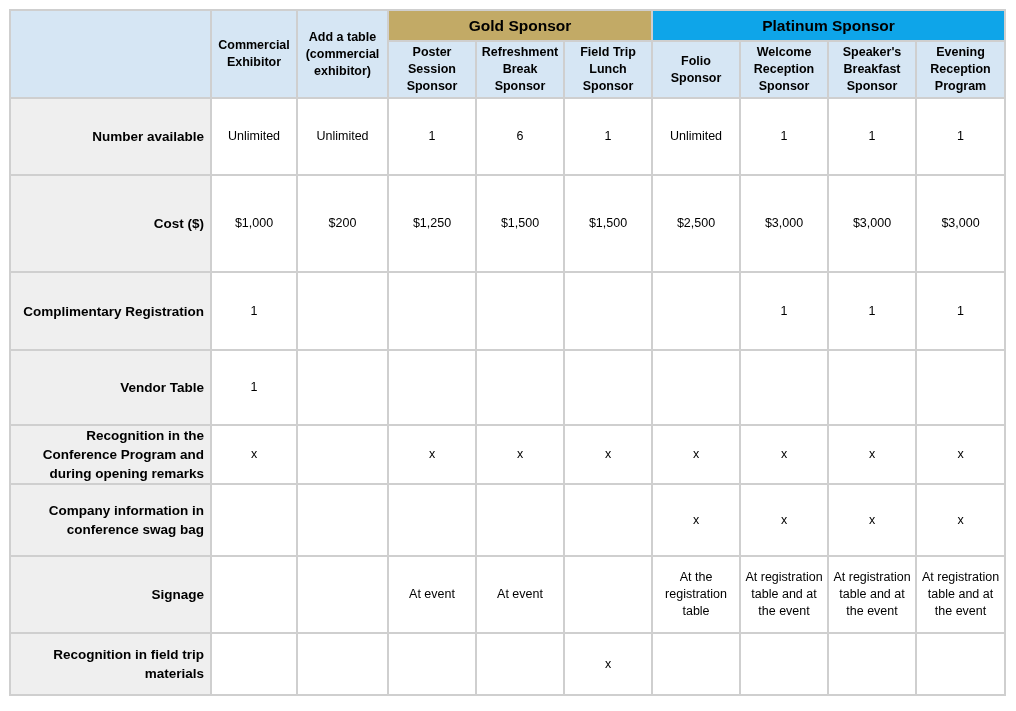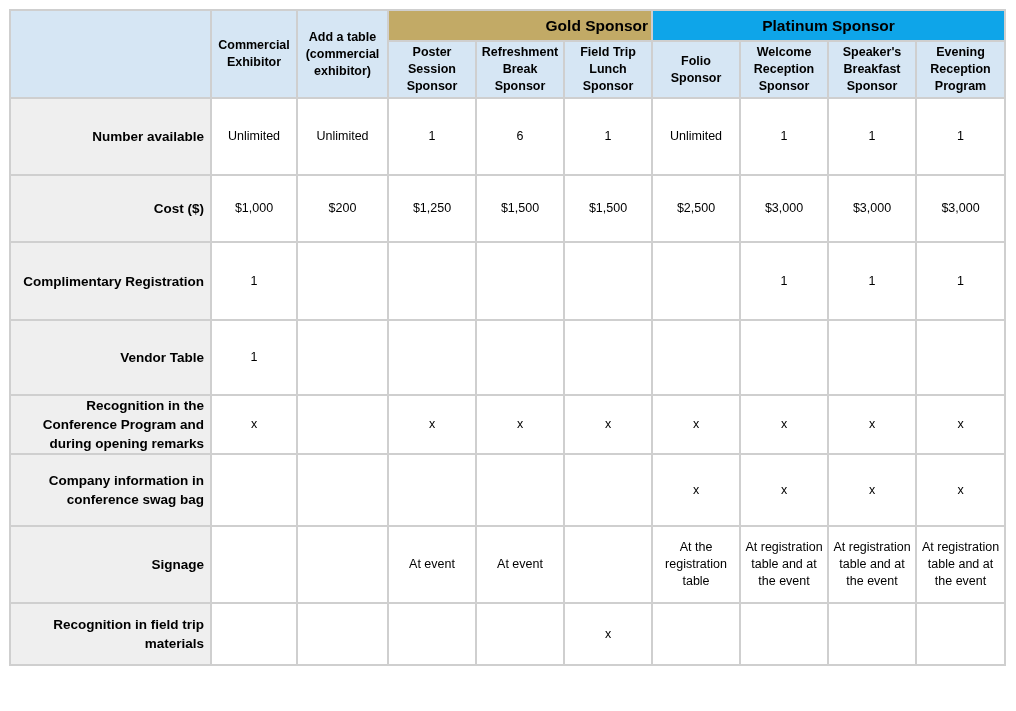--- a/index.html
+++ b/index.html
@@ -14,21 +14,21 @@
     border: 2px solid #cfcfcf;
     text-align: center;
     vertical-align: middle;
     font-size: 12.5px;
     line-height: 17px;
     padding: 0 3px;
     overflow: hidden;
   }
   th { font-weight: bold; font-size: 12.5px; }
   .hdr-blue { background: #d6e6f4; }
-  .gold { background: #c2aa66; font-size: 15.5px; height: 29px; text-align: right; }
+  .gold { background: #c2aa66; font-size: 15.5px; height: 29px; }
   .plat { background: #0ea5e9; font-size: 15.5px; height: 29px; }
   .rowlabel {
     background: #efefef; text-align: right; font-weight: bold;
     font-size: 13.5px; line-height: 19px; padding-right: 6px;
   }
   .cell { background: #ffffff; }
 </style>
 </head>
 <body>
 
@@ -69,21 +69,21 @@
       <td class="cell">Unlimited</td>
       <td class="cell">Unlimited</td>
       <td class="cell">1</td>
       <td class="cell">6</td>
       <td class="cell">1</td>
       <td class="cell">Unlimited</td>
       <td class="cell">1</td>
       <td class="cell">1</td>
       <td class="cell">1</td>
     </tr>
-    <tr style="height:67px">
+    <tr style="height:97px">
       <td class="rowlabel">Cost ($)</td>
       <td class="cell">$1,000</td>
       <td class="cell">$200</td>
       <td class="cell">$1,250</td>
       <td class="cell">$1,500</td>
       <td class="cell">$1,500</td>
       <td class="cell">$2,500</td>
       <td class="cell">$3,000</td>
       <td class="cell">$3,000</td>
       <td class="cell">$3,000</td>

